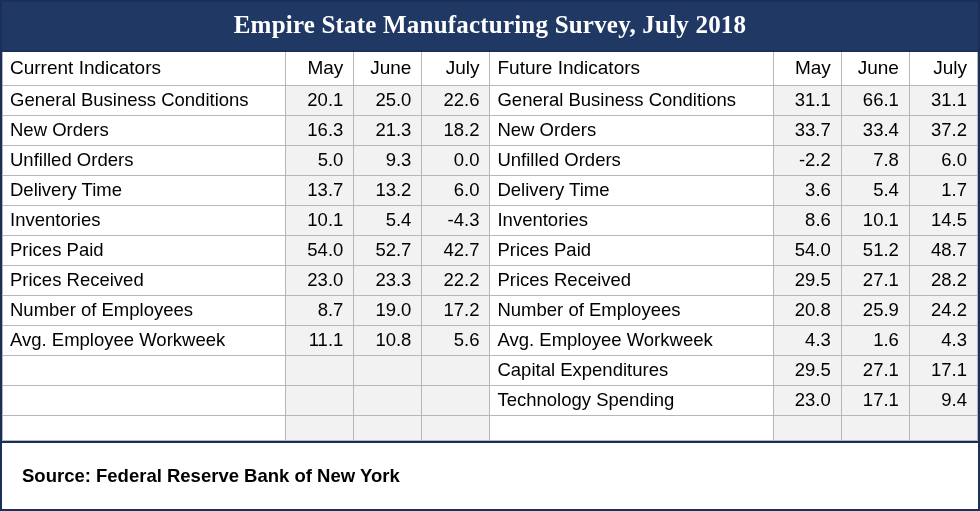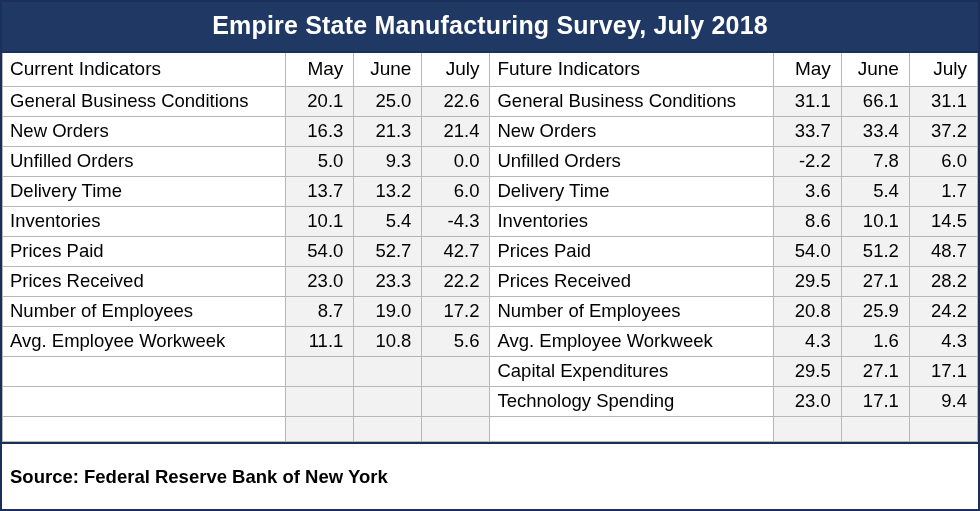--- a/index.html
+++ b/index.html
@@ -24,20 +24,21 @@
   }
   .title-bar {
     background: #1f3864;
     color: #ffffff;
     text-align: center;
     font-size: 25px;
     font-weight: bold;
     padding: 9px 0 11px 0;
     letter-spacing: 0.2px;
     border-bottom: 2px solid #1a2f5a;
+    font-family: Liberation Serif, serif;
   }
   table {
     border-collapse: collapse;
     width: 100%;
     table-layout: fixed;
   }
   th, td {
     border: 1px solid #b7b7b7;
     font-size: 18.5px;
     padding: 3px 7px 4px 7px;
@@ -69,21 +70,21 @@
     background: #ffffff;
   }
   col.c-label { width: 283px; }
   col.c-num { width: 68px; }
   .source-bar {
     flex: 1 1 auto;
     background: #ffffff;
     border-top: 2px solid #1a2f5a;
     display: flex;
     align-items: center;
-    padding-left: 8px;
+    padding-left: 20px;
     font-size: 18.5px;
     font-weight: bold;
     color: #000000;
   }
 </style>
 </head>
 <body>
 
 <div class="table-wrap">
 
@@ -120,21 +121,21 @@
           <td class="num-col">22.6</td>
           <td class="label-col">General Business Conditions</td>
           <td class="num-col">31.1</td>
           <td class="num-col">66.1</td>
           <td class="num-col">31.1</td>
         </tr>
         <tr>
           <td class="label-col">New Orders</td>
           <td class="num-col">16.3</td>
           <td class="num-col">21.3</td>
-          <td class="num-col">21.4</td>
+          <td class="num-col">18.2</td>
           <td class="label-col">New Orders</td>
           <td class="num-col">33.7</td>
           <td class="num-col">33.4</td>
           <td class="num-col">37.2</td>
         </tr>
         <tr>
           <td class="label-col">Unfilled Orders</td>
           <td class="num-col">5.0</td>
           <td class="num-col">9.3</td>
           <td class="num-col">0.0</td>

